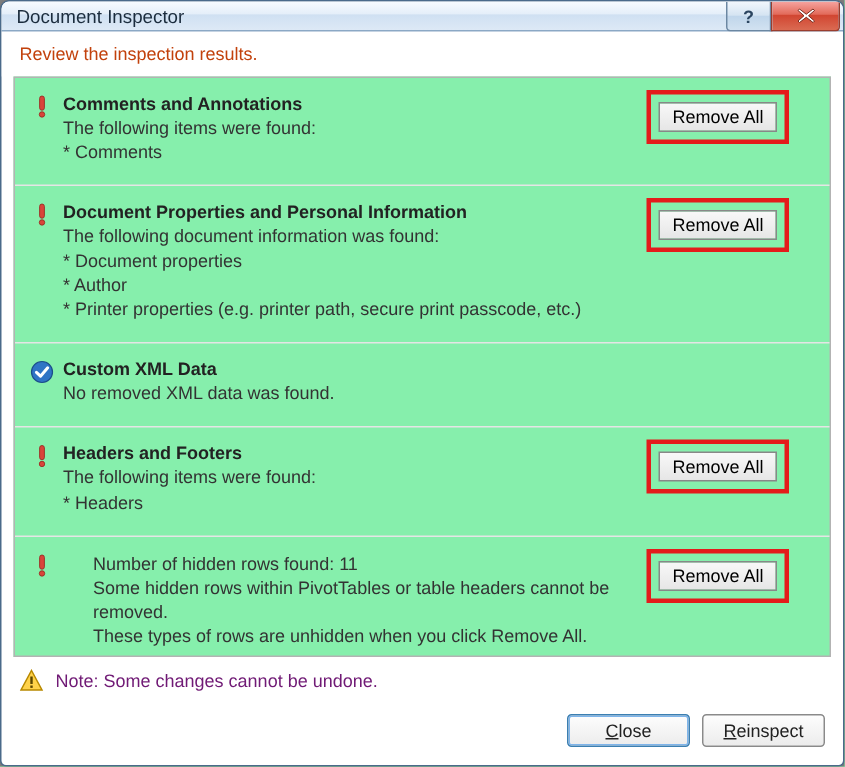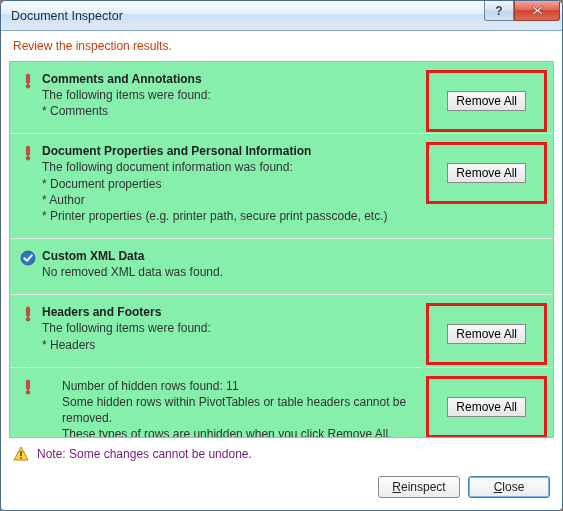--- a/index.html
+++ b/index.html
@@ -17,21 +17,21 @@
     height: 511px;
     background: #fff;
     border: 1px solid #4a6a8a;
     border-radius: 6px 6px 4px 4px;
     overflow: hidden;
     display: flex;
     flex-direction: column;
     box-shadow: 0 0 8px rgba(0,0,0,0.3);
   }
   .titlebar {
-    height: 30px;
+    height: 20px;
     background: linear-gradient(to bottom, #f7fbff 0%, #e4eef9 45%, #cfe0f2 46%, #dde9f6 100%);
     border-bottom: 1px solid #8ba8c5;
     display: flex;
     align-items: center;
     padding-left: 10px;
     position: relative;
   }
   .titlebar .title {
     color: #1b2c3d;
     font-size: 12.5px;
@@ -118,24 +118,24 @@
     margin-bottom: 1px;
     font-size: 12px;
   }
   .sec-desc {
     color: #333;
     line-height: 1.35;
     font-size: 12px;
   }
   .remove-wrap {
     position: absolute;
-    right: 6px;
+    right: 27px;
     top: 8px;
     border: 3px solid #e41b1b;
-    padding: 18px;
+    padding: 5px;
   }
   .remove-btn {
     background: linear-gradient(to bottom, #f8f8f8, #e6e6e6);
     border: 1px solid #888;
     padding: 2px 8px;
     font-size: 12px;
     font-family: inherit;
     min-width: 72px;
     cursor: pointer;
   }
@@ -280,17 +280,17 @@
       <svg width="16" height="16" viewBox="0 0 16 16">
         <path d="M8 1 L15 14 L1 14 Z" fill="#ffd24a" stroke="#b88900" stroke-width="1"></path>
         <rect x="7.2" y="5" width="1.6" height="5" fill="#5b4500"></rect>
         <rect x="7.2" y="11" width="1.6" height="1.6" fill="#5b4500"></rect>
       </svg>
     </span>
     <span>Note: Some changes cannot be undone.</span>
   </div>
 
   <div class="footer-buttons">
+    <button class="dlg-btn focused"><span class="u">C</span><span>lose</span></button>
     <button class="dlg-btn"><span class="u">R</span><span>einspect</span></button>
-    <button class="dlg-btn focused"><span class="u">C</span><span>lose</span></button>
   </div>
 
 </div>
 
 </body></html>

